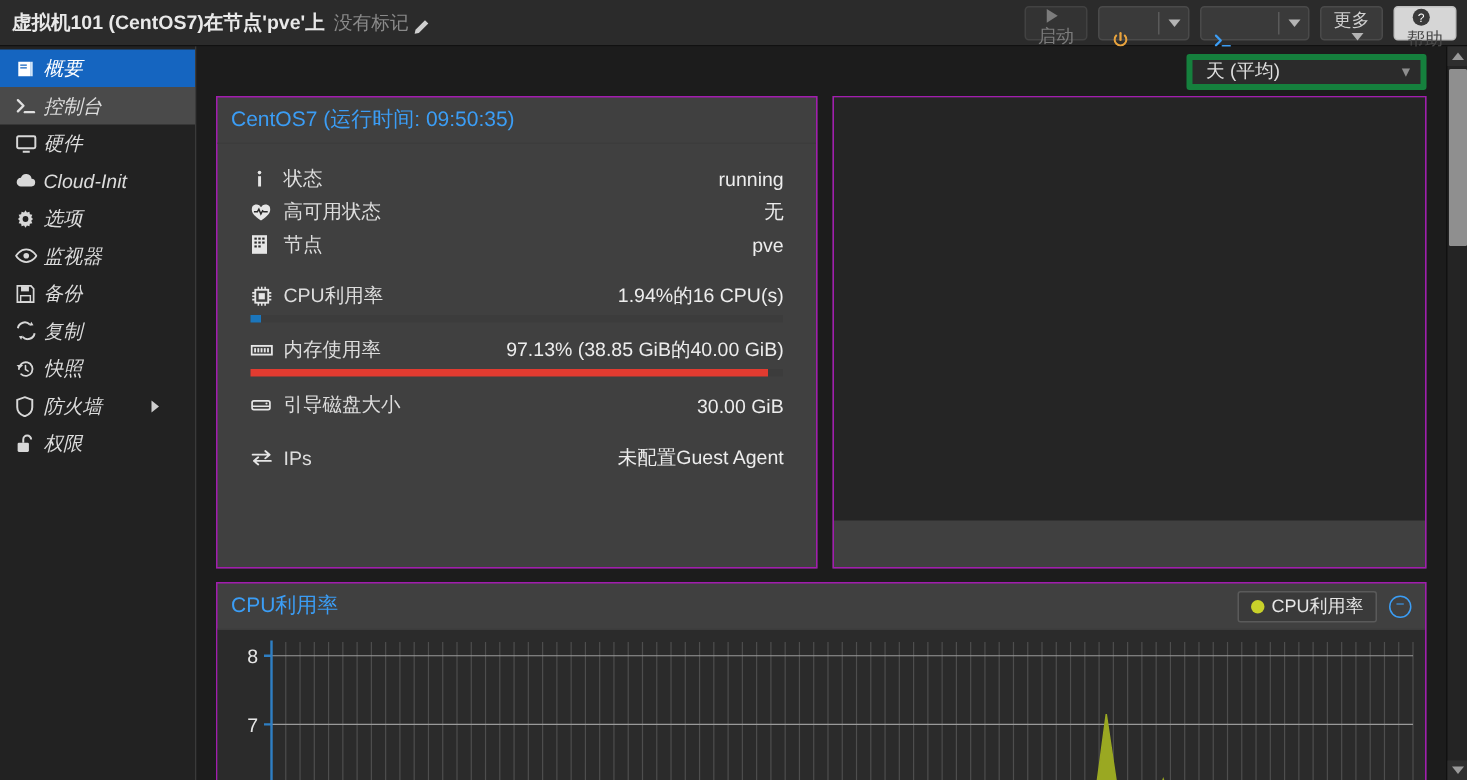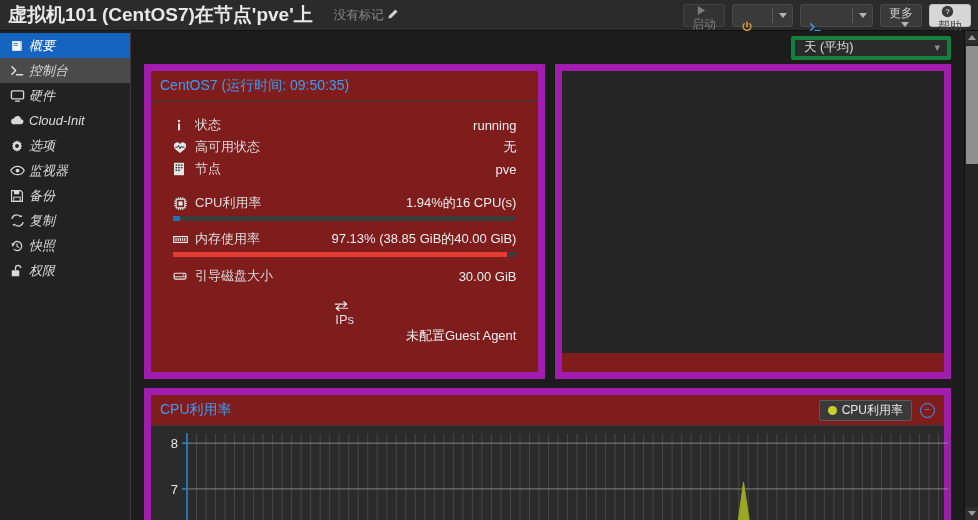--- a/index.html
+++ b/index.html
@@ -12,26 +12,26 @@
   }
 
   
   .topbar {
     position: absolute; top: 0; left: 0; width: 978px; height: 31px;
     background: #2b2b2b;
     border-bottom: 1px solid #111;
     display: flex; align-items: center;
   }
   .vm-title {
-    font-size: 19px; font-weight: bold; color: #e8e8e8;
+    font-size: 13px; font-weight: bold; color: #e8e8e8;
     margin-left: 8px; white-space: nowrap;
   }
   .tags-area {
-    display: flex; align-items: flex-start; gap: 2px;
-    margin-left: 21px; color: #8a8a8a; font-size: 12.5px; font-family: Liberation Mono, monospace;
+    display: flex; align-items: flex-end; gap: 2px;
+    margin-left: 6px; color: #8a8a8a; font-size: 12.5px; font-family: Liberation Mono, monospace;
   }
   .pencil-icon { display: inline-block; width: 13px; height: 13px; position: relative; top: 1px; }
 
   .topbar-spacer { flex: 1; }
 
   .tb-group { display: flex; align-items: center; gap: 7px; margin-right: 7px; }
   .tb-btn {
     display: flex; align-items: center; height: 23px;
     background: #3a3a3a; border: 1px solid #4a4a4a; border-radius: 3px;
     padding: 0 8px; font-size: 12px; color: #cfcfcf; cursor: pointer;
@@ -81,39 +81,39 @@
   .combo {
     width: 160px; height: 24px; background: #2b2b2b; border: 4px solid #15803d;
     border-radius: 2px; display: flex; align-items: center; justify-content: space-between;
     padding: 0 7px 0 9px; font-size: 12.5px; color: #e0e0e0; cursor: pointer;
   }
   .chev { color: #8e8e8e; font-size: 11px; }
 
   .panels-row { display: flex; gap: 10px; padding: 0 13px; }
 
   .panel {
-    background: #7f1d1d; border: 7px solid #a21caf;
+    background: #404040; border: 1px solid #a21caf;
   }
   .panel-hd {
     height: 31px; display: flex; align-items: center; justify-content: space-between;
     padding: 0 9px; border-bottom: 1px solid #3c3c3c;
   }
   .panel-title { font-size: 14px; color: #3b9df5; }
   .panel-hd-tools { display: flex; align-items: center; gap: 8px; }
 
   .panel.status { width: 408px; height: 315px; }
   .panel.notes  { width: 402px; height: 315px; }
   .panel-body { padding: 12px 22px 0 22px; }
   .notes-body { background: #252525; height: 282px; margin: 0; }
 
   .kv { display: flex; align-items: center; height: 22px; font-size: 13px; }
   .kv .kico { width: 22px; display: inline-flex; align-items: center; line-height: 0; }
   .kv .klabel { color: #dddddd; }
   .kv .kval { margin-left: auto; color: #ededed; }
-  .kv.spaced { margin-top: 13px; flex-direction: column; }
+  .kv.spaced { margin-top: 13px; }
 
   .meter-row { margin-top: 4px; }
   .meter {
     height: 5px; background: #3c3c3c; margin-top: 2px; width: 100%;
   }
   .meter > i { display: block; height: 100%; }
   .meter.cpu > i { background: #1b76bc; }
   .meter.mem > i { background: #e23b30; }
 
   
@@ -314,20 +314,29 @@
     <span class="nico">
       <svg width="14" height="14" viewBox="0 0 16 16">
           <path d="M3 8a5.2 5.2 0 1 1 1.7 3.9" stroke="#d8d8d8" stroke-width="1.4" fill="none" stroke-linecap="round"></path>
           <path d="M1.2 5l2.4 2.6L6.2 5z" fill="#d8d8d8"></path>
           <path d="M8 5.4V8.4l2 1.2" stroke="#d8d8d8" stroke-width="1.2" fill="none" stroke-linecap="round"></path>
         </svg>
     </span>
     <span>快照</span>
   </div>
 
+  <div class="nav-item">
+    <span class="nico">
+      <svg width="13" height="14" viewBox="0 0 14 15">
+          <path d="M7 .8l5.4 2v5.3c0 3.4-2.6 5.5-5.4 6.4C4.2 13.6 1.6 11.5 1.6 8.1V2.8z" fill="none" stroke="#d8d8d8" stroke-width="1.4"></path>
+        </svg>
+    </span>
+    <span>防火墙</span>
+    <span class="expand-arrow"></span>
+  </div>
 
   <div class="nav-item">
     <span class="nico">
       <svg width="14" height="14" viewBox="0 0 16 16">
           <rect x="2" y="7" width="8.6" height="7" rx="1" fill="#d8d8d8"></rect>
           <path d="M6.3 7V4.6a3 3 0 0 1 6 0" stroke="#d8d8d8" stroke-width="1.5" fill="none"></path>
         </svg>
     </span>
     <span>权限</span>
   </div>

